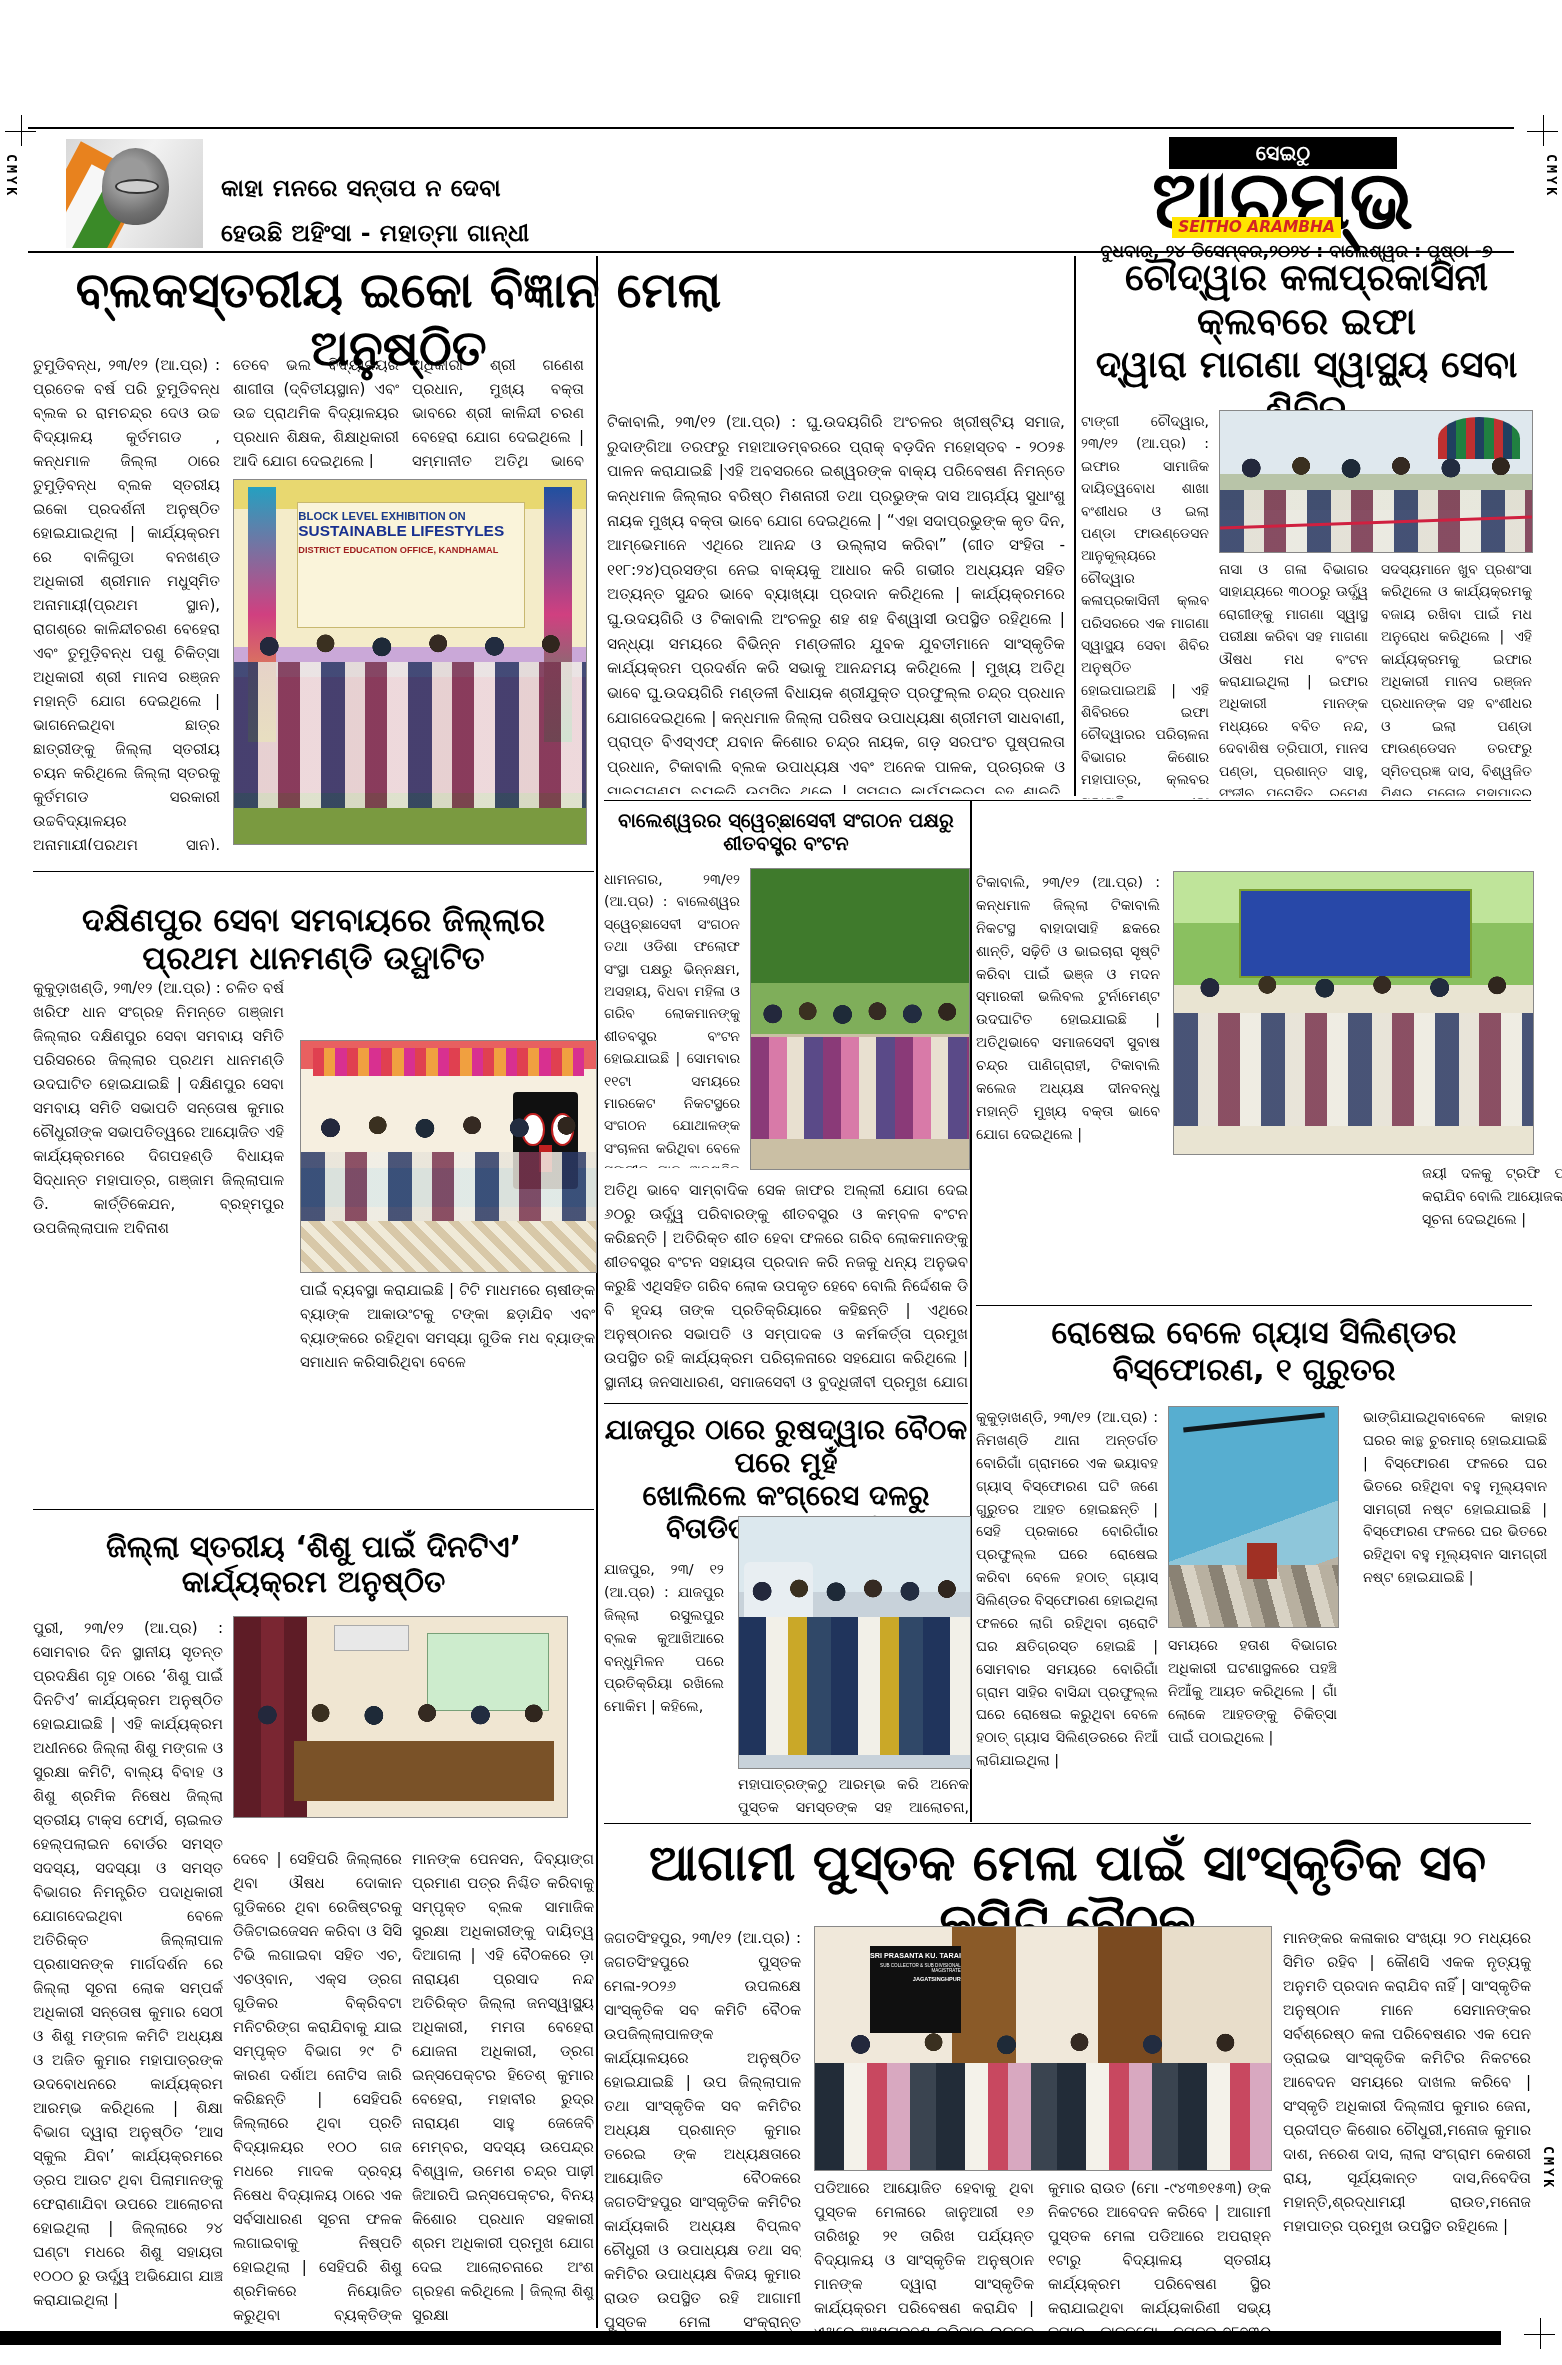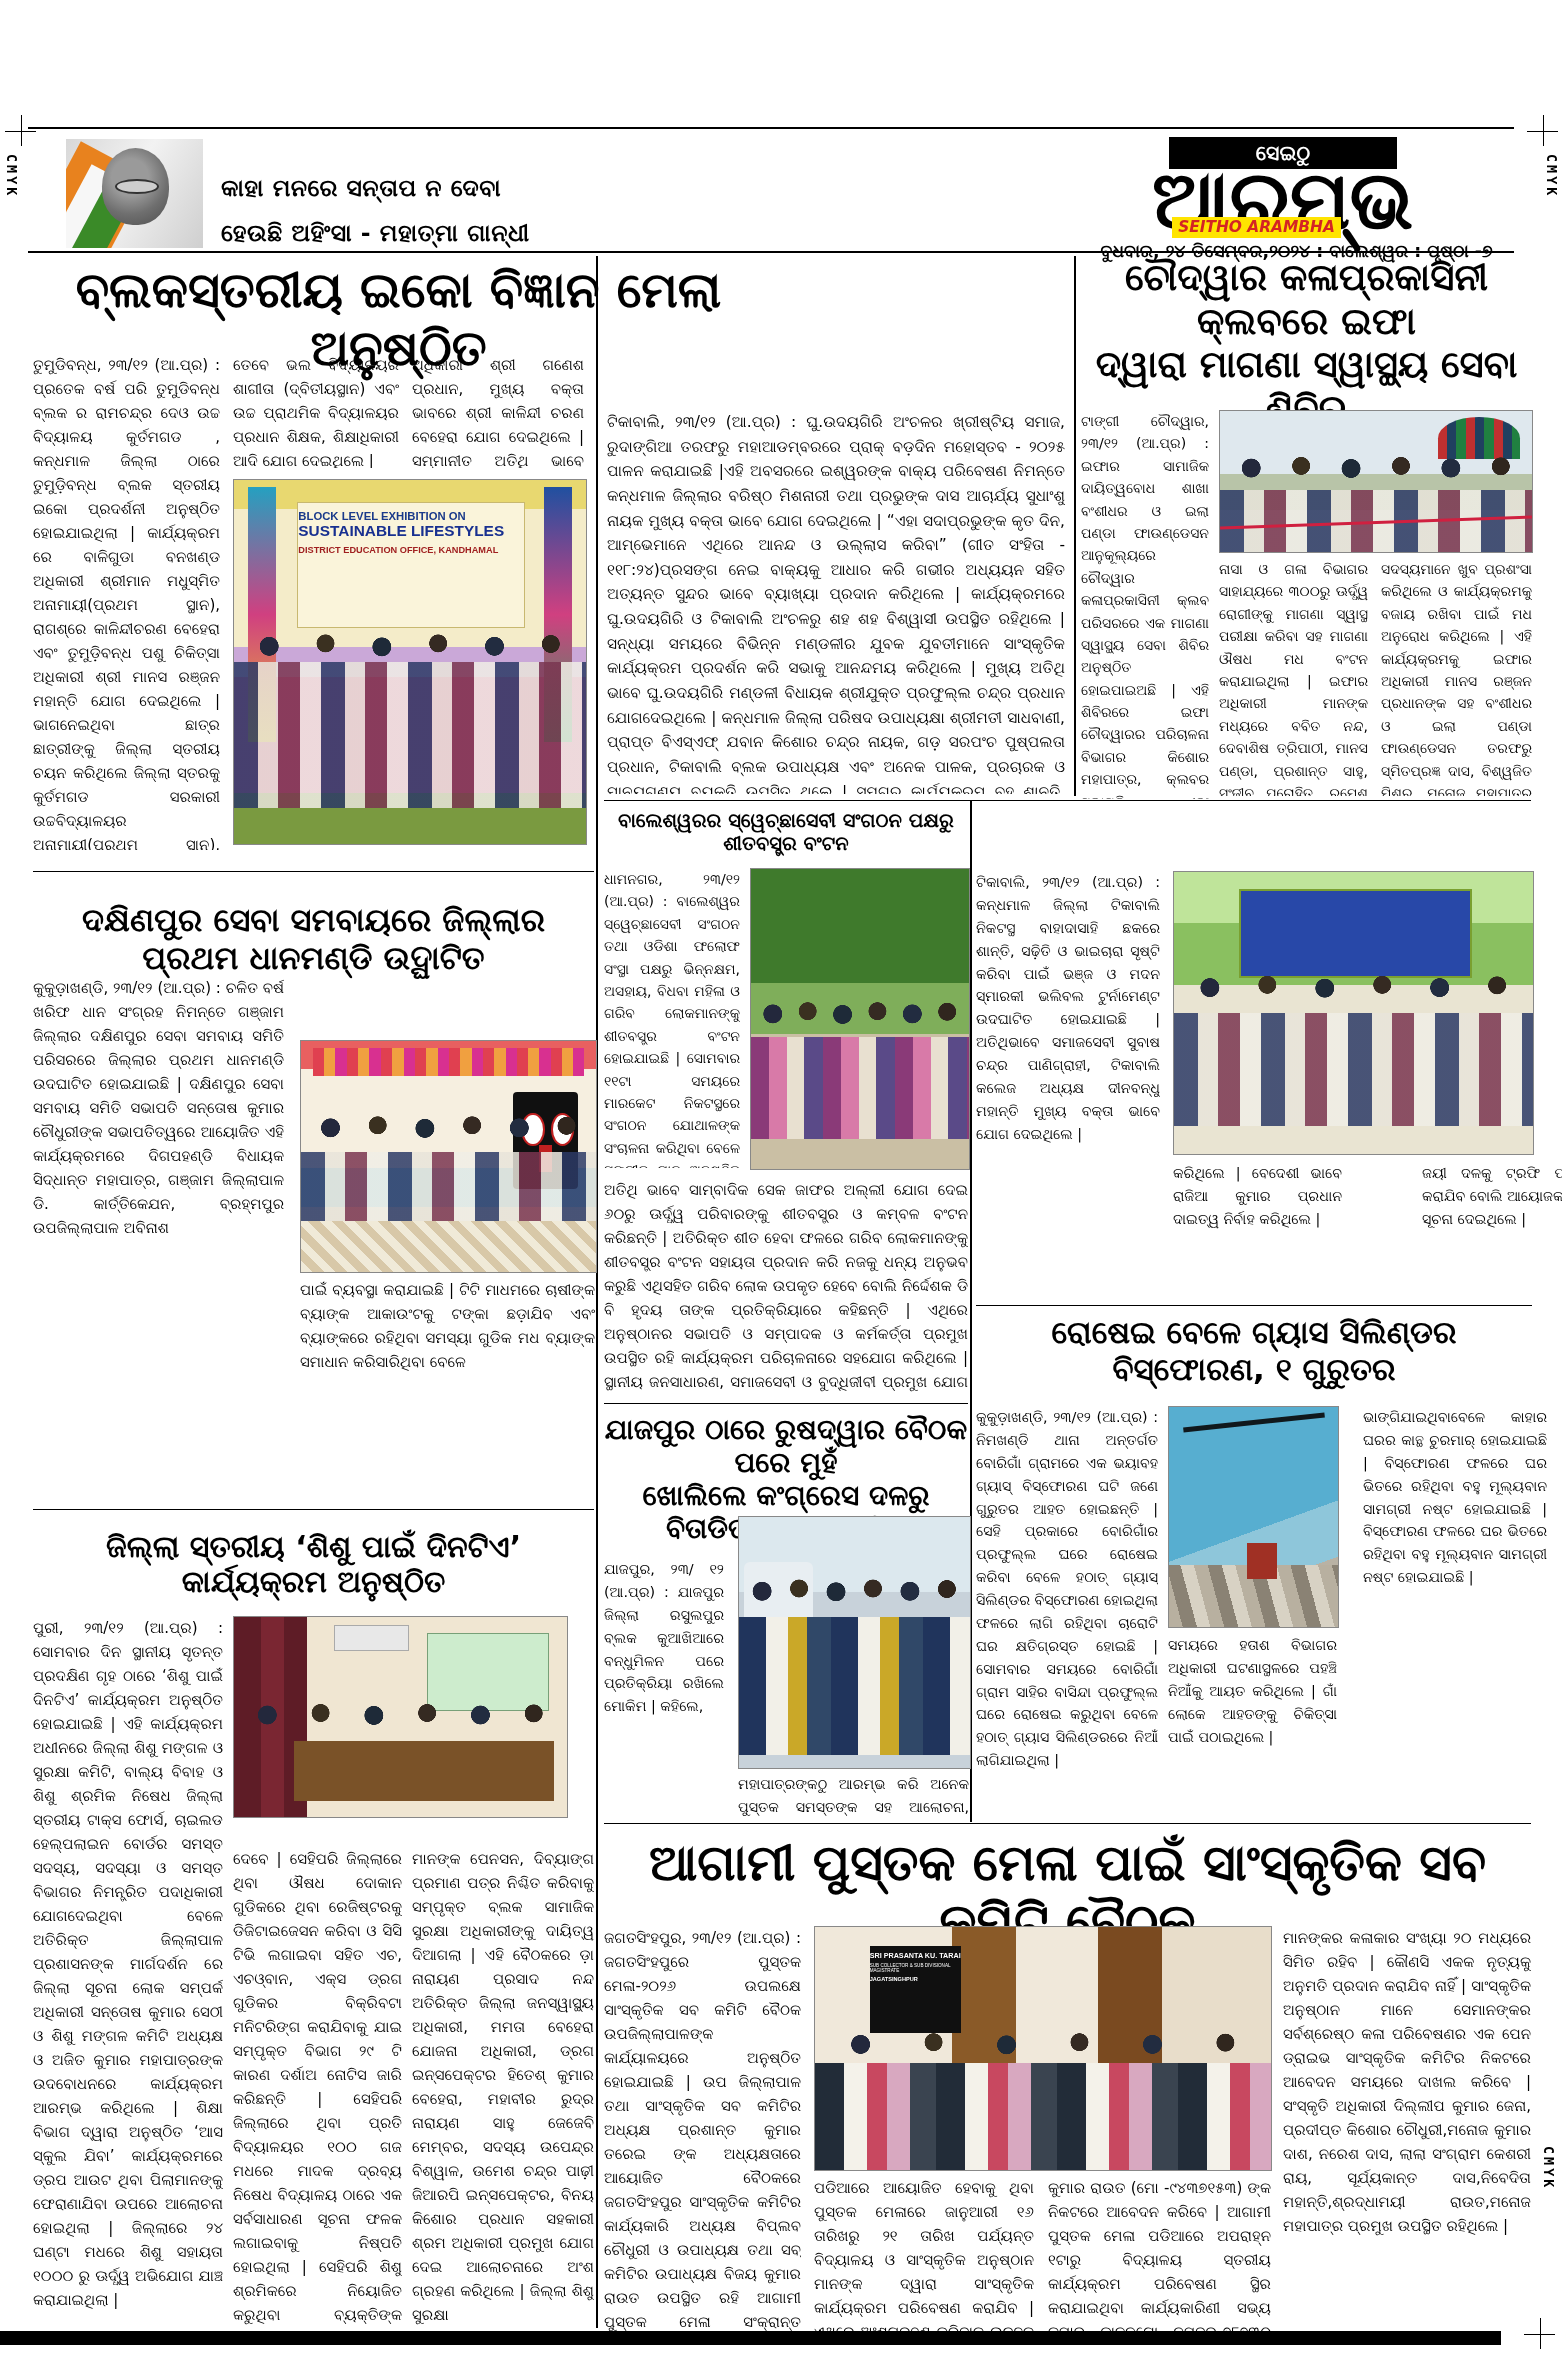--- a/index.html
+++ b/index.html
@@ -138,21 +138,20 @@
     <div class="pplrow" style="top:56%;height:34%;background:repeating-linear-gradient(90deg,#8a3a78 0 18.4px,#d87aa8 18.4px 36px,#e8e0d0 36px 53px,#5a4a88 53px 72px);"></div>
   </div>
   <div class="bodycol" style="left:604px;top:1178px;width:364px;height:215px;">ଅତିଥି ଭାବେ ସାମ୍ବାଦିକ ସେକ ଜାଫର ଅଲ୍ଲୀ ଯୋଗ ଦେଇ ୬୦ରୁ ଊର୍ଦ୍ଧ୍ୱ ପରିବାରଙ୍କୁ ଶୀତବସ୍ତ୍ର ଓ କମ୍ବଳ ବଂଟନ କରିଛନ୍ତି | ଅତିରିକ୍ତ ଶୀତ ହେବା ଫଳରେ ଗରିବ ଲୋକମାନଙ୍କୁ ଶୀତବସ୍ତ୍ର ବଂଟନ ସହାୟତା ପ୍ରଦାନ କରି ନଜକୁ ଧନ୍ୟ ଅନୁଭବ କରୁଛି ଏଥିସହିତ ଗରିବ ଲୋକ ଉପକୃତ ହେବେ ବୋଲି ନିର୍ଦ୍ଦେଶକ ଡି ବି ହୃଦୟ ତାଙ୍କ ପ୍ରତିକ୍ରିୟାରେ କହିଛନ୍ତି | ଏଥିରେ ଅନୁଷ୍ଠାନର ସଭାପତି ଓ ସମ୍ପାଦକ ଓ କର୍ମକର୍ତ୍ତା ପ୍ରମୁଖ ଉପସ୍ଥିତ ରହି କାର୍ଯ୍ୟକ୍ରମ ପରିଚାଳନାରେ ସହଯୋଗ କରିଥିଲେ | ସ୍ଥାନୀୟ ଜନସାଧାରଣ, ସମାଜସେବୀ ଓ ବୁଦ୍ଧିଜୀବୀ ପ୍ରମୁଖ ଯୋଗ ଦେଇଥିବା ବେଳେ କଳାକାର ଅଜଗର ଅଲ୍ଲୀ ସମସ୍ତଙ୍କୁ ଧନ୍ୟବାଦ ଅର୍ପଣ କରିଥିଲେ |</div>
 
   <div class="bodycol" style="left:976px;top:871px;width:184px;height:425px;font-size:14.3px;">ଟିକାବାଲି, ୨୩/୧୨ (ଆ.ପ୍ର) : କନ୍ଧମାଳ ଜିଲ୍ଲା ଟିକାବାଲି ନିକଟସ୍ଥ ବାହାଦାସାହି ଛକରେ ଶାନ୍ତି, ସଢ଼ିତି ଓ ଭାଇଚାରା ସୃଷ୍ଟି କରିବା ପାଇଁ ଭଞ୍ଜ ଓ ମଦନ ସ୍ମାରକୀ ଭଲିବଲ ଟୁର୍ନାମେଣ୍ଟ ଉଦଘାଟିତ ହୋଇଯାଇଛି | ଅତିଥିଭାବେ ସମାଜସେବୀ ସୁବାଷ ଚନ୍ଦ୍ର ପାଣିଗ୍ରାହୀ, ଟିକାବାଲି କଲେଜ ଅଧ୍ୟକ୍ଷ ଦୀନବନ୍ଧୁ ମହାନ୍ତି ମୁଖ୍ୟ ବକ୍ତା ଭାବେ ଯୋଗ ଦେଇଥିଲେ |</div>
   <div class="photo" style="left:1173px;top:871px;width:359px;height:282px;background:linear-gradient(180deg,#bfe49a 0 18%,#8ac060 18% 40%,#e9e4d2 40% 100%);">
     <div class="abs" style="left:18%;top:6%;width:64%;height:30%;background:#2848a8;border:2px solid #7aa030;"></div>
     <div class="pplrow heads" style="top:34%;height:20%;"></div>
     <div class="pplrow torso" style="top:50%;height:40%;"></div>
   </div>
-  <div class="bodycol" style="left:1173px;top:1162px;width:169px;height:138px;font-size:14.3px;">କରିଥିଲେ | ବେଦେଶୀ ଭାବେ ରାଜିଆ କୁମାର ପ୍ରଧାନ ଦାଇତ୍ୱ ନିର୍ବାହ କରିଥିଲେ |</div>
   <div class="bodycol" style="left:1422px;top:1162px;width:177px;height:138px;font-size:14.3px;">ଜୟୀ ଦଳକୁ ଟ୍ରଫି ପ୍ରଦାନ କରାଯିବ ବୋଲି ଆୟୋଜକ ମାନେ ସୂଚନା ଦେଇଥିଲେ |</div>
 
   <div class="headline" style="left:604px;top:1413px;width:364px;font-size:28px;">
     <div>ଯାଜପୁର ଠାରେ ରୁଷଦ୍ୱାର ବୈଠକ ପରେ ମୁହଁ</div>
     <div>ଖୋଲିଲେ କଂଗ୍ରେସ ଦଳରୁ ବିତାଡିତ ନେତା ମୋକିମ୍</div>
   </div>
   <div class="bodycol" style="left:604px;top:1558px;width:120px;height:305px;font-size:14.3px;">ଯାଜପୁର, ୨୩/ ୧୨ (ଆ.ପ୍ର) : ଯାଜପୁର ଜିଲ୍ଲା ରସୁଲପୁର ବ୍ଲକ କୁଆଖିଆରେ ବନ୍ଧୁମିଳନ ପରେ ପ୍ରତିକ୍ରିୟା ରଖିଲେ ମୋକିମ | କହିଲେ,</div>
   <div class="photo" style="left:738px;top:1516px;width:231px;height:251px;background:linear-gradient(180deg,#dce8ee 0 30%,#c8d2da 30% 100%);">
     <div class="abs" style="left:2%;top:18%;width:30%;height:70%;background:#e8eef2;border-radius:6.1px;"></div>
     <div class="pplrow heads" style="top:22%;height:22%;"></div>
@@ -178,21 +177,21 @@
     <div class="abs" style="left:30%;top:4%;width:22%;height:12%;background:#e8e8e8;border:1px solid #aaa;"></div>
     <div class="pplrow heads" style="top:42%;height:20%;"></div>
     <div class="abs" style="left:18%;top:62%;width:78%;height:30%;background:#7a5228;"></div>
   </div>
   <div class="bodycol" style="left:233px;top:1847px;width:169px;height:484px;">ଦେବେ | ସେହିପରି ଜିଲ୍ଲାରେ ଥିବା ଔଷଧ ଦୋକାନ ଗୁଡିକରେ ଥିବା ରେଜିଷ୍ଟରକୁ ଡିଜିଟାଇଜେସନ କରିବା ଓ ସିସି ଟିଭି ଲଗାଇବା ସହିତ ଏଚ, ଏଚଓ୍ବାନ, ଏକ୍ସ ଡ୍ରଗ ଗୁଡିକର ବିକ୍ରିବଟା ମନିଟରିଙ୍ଗ କରାଯିବାକୁ ଯାଇ ସମ୍ପୃକ୍ତ ବିଭାଗ ୨୯ ଟି କାରଣ ଦର୍ଶାଅ ନୋଟିସ ଜାରି କରିଛନ୍ତି | ସେହିପରି ଜିଲ୍ଲାରେ ଥିବା ପ୍ରତି ବିଦ୍ୟାଳୟର ୧୦୦ ଗଜ ମଧରେ ମାଦକ ଦ୍ରବ୍ୟ ନିଷେଧ ବିଦ୍ୟାଳୟ ଠାରେ ଏକ ସର୍ବସାଧାରଣ ସୂଚନା ଫଳକ ଲଗାଇବାକୁ ନିଷ୍ପତି ହୋଇଥିଲା | ସେହିପରି ଶିଶୁ ଶ୍ରମିକରେ ନିୟୋଜିତ କରୁଥିବା ବ୍ୟକ୍ତିଙ୍କ ବିରୋଧରେ ଆଇନଗତ ଦୃଢ କାର୍ଯ୍ୟାନୁଷ୍ଠାନ ଗ୍ରହଣ କରାଯିବ |</div>
   <div class="bodycol" style="left:412px;top:1847px;width:182px;height:484px;">ମାନଙ୍କ ପେନସନ, ଦିବ୍ୟାଙ୍ଗ ପ୍ରମାଣ ପତ୍ର ନିଶ୍ଚିତ କରିବାକୁ ସମ୍ପୃକ୍ତ ବ୍ଲକ ସାମାଜିକ ସୁରକ୍ଷା ଅଧିକାରୀଙ୍କୁ ଦାୟିତ୍ୱ ଦିଆଗଲା | ଏହି ବୈଠକରେ ଡା଼ ନାରାୟଣ ପ୍ରସାଦ ନନ୍ଦ ଅତିରିକ୍ତ ଜିଲ୍ଲା ଜନସ୍ୱାସ୍ଥ୍ୟ ଅଧିକାରୀ, ମମତା ବେହେରା ଯୋଜନା ଅଧିକାରୀ, ଡ୍ରଗ ଇନ୍ସପେକ୍ଟର ହିତେଶ୍ କୁମାର ବେହେରା, ମହାବୀର ରୁଦ୍ର ନାରାୟଣ ସାହୁ ଜେଜେବି ମେମ୍ବର, ସଦସ୍ୟ ଉପେନ୍ଦ୍ର ବିଶ୍ୱାଳ, ଉମେଶ ଚନ୍ଦ୍ର ପାଢ଼ୀ ଜିଆରପି ଇନ୍ସପେକ୍ଟର, ବିନୟ କିଶୋର ପ୍ରଧାନ ସହକାରୀ ଶ୍ରମ ଅଧିକାରୀ ପ୍ରମୁଖ ଯୋଗ ଦେଇ ଆଲୋଚନାରେ ଅଂଶ ଗ୍ରହଣ କରିଥିଲେ | ଜିଲ୍ଲା ଶିଶୁ ସୁରକ୍ଷା</div>
 
   <div class="headline" style="left:604px;top:1834px;width:927px;font-size:50px;">ଆଗାମୀ ପୁସ୍ତକ ମେଳା ପାଇଁ ସାଂସ୍କୃତିକ ସବ କମିଟି ବୈଠକ</div>
   <div class="bodycol" style="left:604px;top:1926px;width:197px;height:407px;">ଜଗତସିଂହପୁର, ୨୩/୧୨ (ଆ.ପ୍ର) : ଜଗତସିଂହପୁରେ ପୁସ୍ତକ ମେଳା-୨୦୨୬ ଉପଲକ୍ଷେ ସାଂସ୍କୃତିକ ସବ କମିଟି ବୈଠକ ଉପଜିଲ୍ଲାପାଳଙ୍କ କାର୍ଯ୍ୟାଳୟରେ ଅନୁଷ୍ଠିତ ହୋଇଯାଇଛି | ଉପ ଜିଲ୍ଲାପାଳ ତଥା ସାଂସ୍କୃତିକ ସବ କମିଟିର ଅଧ୍ୟକ୍ଷ ପ୍ରଶାନ୍ତ କୁମାର ତରେଇ ଙ୍କ ଅଧ୍ୟକ୍ଷତାରେ ଆୟୋଜିତ ବୈଠକରେ ଜଗତସିଂହପୁର ସାଂସ୍କୃତିକ କମିଟିର କାର୍ଯ୍ୟକାରି ଅଧ୍ୟକ୍ଷ ବିପ୍ଲବ ଚୌଧୁରୀ ଓ ଉପାଧ୍ୟକ୍ଷ ତଥା ସବ୍ କମିଟିର ଉପାଧ୍ୟକ୍ଷ ବିଜୟ କୁମାର ରାଉତ ଉପସ୍ଥିତ ରହି ଆଗାମୀ ପୁସ୍ତକ ମେଳା ସଂକ୍ରାନ୍ତ ଆଲୋଚନା କରିଥିଲେ |</div>
   <div class="photo" style="left:814px;top:1926px;width:456px;height:243px;background:linear-gradient(90deg,#f0e8da 0 30%,#8a5a28 30% 44%,#f0e8da 44% 62%,#7a4a20 62% 76%,#e8ddca 76% 100%);">
-    <div class="abs" style="left:12%;top:8%;width:20%;height:34%;background:#101010;color:#fff;text-align:left;padding-top:4.1px;">
+    <div class="abs" style="left:12%;top:8%;width:20%;height:34%;background:#101010;color:#fff;text-align:right;padding-top:4.1px;">
       <div style="font:700 7.2px 'Liberation Sans',sans-serif;">SRI PRASANTA KU. TARAI</div>
       <div style="font:400 4.6px 'Liberation Sans',sans-serif;margin-top:3.1px;">SUB COLLECTOR &amp; SUB DIVISIONAL MAGISTRATE</div>
       <div style="font:700 5.6px 'Liberation Sans',sans-serif;margin-top:3.1px;">JAGATSINGHPUR</div>
     </div>
     <div class="pplrow heads" style="top:42%;height:18%;"></div>
     <div class="pplrow" style="top:56%;height:44%;background:repeating-linear-gradient(90deg,#222c38 0 29px,#f4f2ea 29px 52px,#c84860 52px 72px,#d8a8c0 72px 95px,#3a4450 95px 121px);"></div>
   </div>
   <div class="bodycol" style="left:814px;top:2176px;width:220px;height:156px;">ପଡିଆରେ ଆୟୋଜିତ ହେବାକୁ ଥିବା ପୁସ୍ତକ ମେଳାରେ ଜାନୁଆରୀ ୧୬ ତାରିଖରୁ ୨୧ ତାରିଖ ପର୍ଯ୍ୟନ୍ତ ବିଦ୍ୟାଳୟ ଓ ସାଂସ୍କୃତିକ ଅନୁଷ୍ଠାନ ମାନଙ୍କ ଦ୍ୱାରା ସାଂସ୍କୃତିକ କାର୍ଯ୍ୟକ୍ରମ ପରିବେଷଣ କରାଯିବ | ଏଥିରେ ଅଂଶଗ୍ରହଣ କରିବାକୁ ଇଚ୍ଛୁକ ଅନୁଷ୍ଠାନ ମାନଙ୍କ ଦ୍ୱାରା ସାଂସ୍କୃତିକ କାର୍ଯ୍ୟକ୍ରମ ଅନୁଷ୍ଠିତ ହେବାକୁ ସ୍ଥିର କରାଯାଇଛି |</div>
   <div class="bodycol" style="left:1048px;top:2176px;width:223px;height:156px;">କୁମାର ରାଉତ (ମୋ -୯୪୩୭୧୫୩) ଙ୍କ ନିକଟରେ ଆବେଦନ କରିବେ | ଆଗାମୀ ପୁସ୍ତକ ମେଳା ପଡିଆରେ ଅପରାହ୍ନ ୧ଟାରୁ ବିଦ୍ୟାଳୟ ସ୍ତରୀୟ କାର୍ଯ୍ୟକ୍ରମ ପରିବେଷଣ ସ୍ଥିର କରାଯାଇଥିବା କାର୍ଯ୍ୟକାରିଣୀ ସଭ୍ୟ କୁମାର କାନୁନଗୋ ନମ୍ବର-୭୮୭୩୦ ରେ ଯୋଗାଯୋଗ କରିବେ |</div>
   <div class="bodycol" style="left:1283px;top:1926px;width:248px;height:407px;">ମାନଙ୍କର କଳାକାର ସଂଖ୍ୟା ୨୦ ମଧ୍ୟରେ ସିମିତ ରହିବ | କୌଣସି ଏକକ ନୃତ୍ୟକୁ ଅନୁମତି ପ୍ରଦାନ କରାଯିବ ନାହିଁ | ସାଂସ୍କୃତିକ ଅନୁଷ୍ଠାନ ମାନେ ସେମାନଙ୍କର ସର୍ବଶ୍ରେଷ୍ଠ କଳା ପରିବେଷଣର ଏକ ପେନ ଡ୍ରାଇଭ ସାଂସ୍କୃତିକ କମିଟିର ନିକଟରେ ଆବେଦନ ସମୟରେ ଦାଖଲ କରିବେ | ସଂସ୍କୃତି ଅଧିକାରୀ ଦିଲ୍ଲୀପ କୁମାର ଜେନା, ପ୍ରଦୀପ୍ତ କିଶୋର ଚୌଧୁରୀ,ମନୋଜ କୁମାର ଦାଶ, ନରେଶ ଦାସ, ଲାଲା ସଂଗ୍ରାମ କେଶରୀ ରାୟ, ସୂର୍ଯ୍ୟକାନ୍ତ ଦାସ,ନିବେଦିତା ମହାନ୍ତି,ଶ୍ରଦ୍ଧାମୟୀ ରାଉତ,ମନୋଜ ମହାପାତ୍ର ପ୍ରମୁଖ ଉପସ୍ଥିତ ରହିଥିଲେ |</div>

